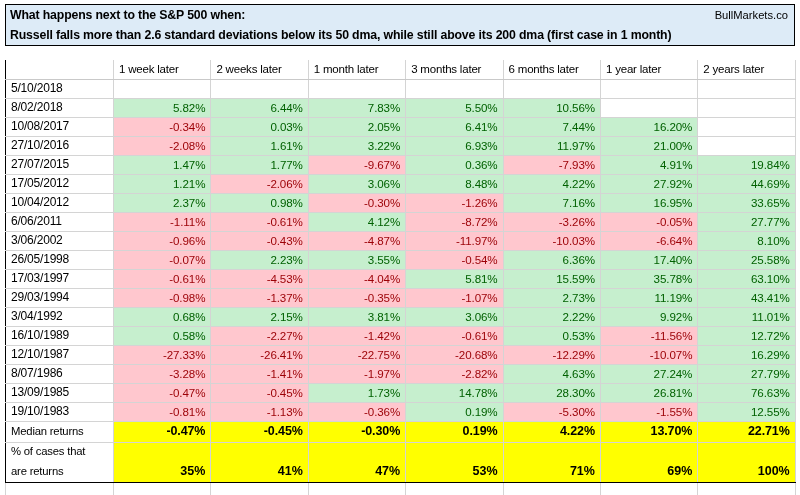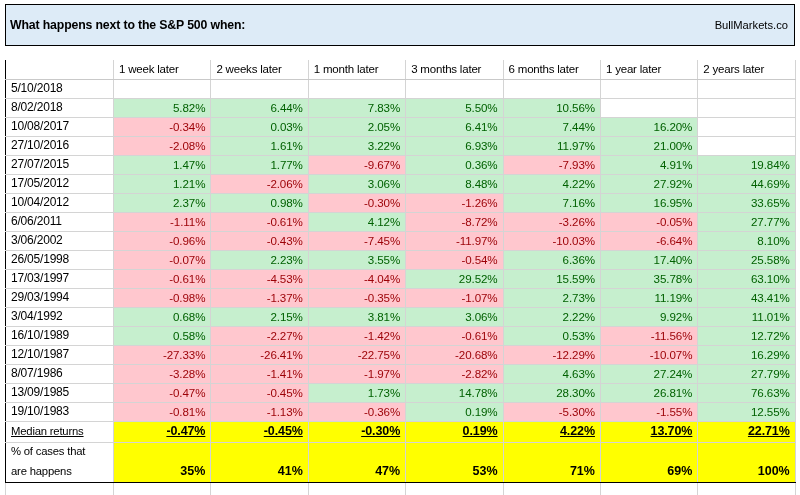--- a/index.html
+++ b/index.html
@@ -98,21 +98,21 @@
     font-weight: bold;
     letter-spacing: -0.1px;
   }
   td.pos { background: #C6EFCE; color: #006100; }
   td.neg { background: #FFC7CE; color: #9C0006; }
   td.blank { background: #ffffff; }
 
   td.last { border-right: 1.6px solid #000000; }
 
   
-  tr.sep td { border-top: 1.8px solid #000000; text-decoration: underline; }
+  tr.sep td { border-top: 1.8px solid #000000; }
   tr.summary td.num,
   tr.summary td.pctcell {
     background: #FFFF00;
     color: #000000;
     font-weight: bold;
     text-align: right;
     font-size: 12.5px;
   }
   tr.summary td.label {
     background: #ffffff;
@@ -140,20 +140,23 @@
 </style>
 </head>
 <body>
 
 <div id="sheet">
 
   <div class="title-block">
     <div class="title-line">
       <span class="t">What happens next to the S&amp;P 500 when:</span>
       <span class="brand">BullMarkets.co</span>
+    </div>
+    <div class="title-line">
+      <span class="t">Russell falls more than 2.6 standard deviations below its 50 dma, while still above its 200 dma (first case in 1 month)</span>
     </div>
   </div>
 
   <table class="grid">
     <colgroup>
       <col class="c-date">
       <col class="c-num">
         <col class="c-num">
         <col class="c-num">
         <col class="c-num">
@@ -249,42 +252,42 @@
           <td class="num pos">4.12%</td>
           <td class="num neg">-8.72%</td>
           <td class="num neg">-3.26%</td>
           <td class="num neg">-0.05%</td>
           <td class="num pos last">27.77%</td>
         </tr>
         <tr>
           <td class="date">3/06/2002</td>
           <td class="num neg">-0.96%</td>
           <td class="num neg">-0.43%</td>
-          <td class="num neg">-7.45%</td>
+          <td class="num neg">-4.87%</td>
           <td class="num neg">-11.97%</td>
           <td class="num neg">-10.03%</td>
           <td class="num neg">-6.64%</td>
           <td class="num pos last">8.10%</td>
         </tr>
         <tr>
           <td class="date">26/05/1998</td>
           <td class="num neg">-0.07%</td>
           <td class="num pos">2.23%</td>
           <td class="num pos">3.55%</td>
           <td class="num neg">-0.54%</td>
           <td class="num pos">6.36%</td>
           <td class="num pos">17.40%</td>
           <td class="num pos last">25.58%</td>
         </tr>
         <tr>
           <td class="date">17/03/1997</td>
           <td class="num neg">-0.61%</td>
           <td class="num neg">-4.53%</td>
           <td class="num neg">-4.04%</td>
-          <td class="num pos">29.52%</td>
+          <td class="num pos">5.81%</td>
           <td class="num pos">15.59%</td>
           <td class="num pos">35.78%</td>
           <td class="num pos last">63.10%</td>
         </tr>
         <tr>
           <td class="date">29/03/1994</td>
           <td class="num neg">-0.98%</td>
           <td class="num neg">-1.37%</td>
           <td class="num neg">-0.35%</td>
           <td class="num neg">-1.07%</td>
@@ -366,21 +369,21 @@
           <td class="label">% of cases that</td>
           <td class="pctcell"></td>
           <td class="pctcell"></td>
           <td class="pctcell"></td>
           <td class="pctcell"></td>
           <td class="pctcell"></td>
           <td class="pctcell"></td>
           <td class="pctcell last"></td>
         </tr>
         <tr class="summary r3">
-          <td class="label">are happens</td>
+          <td class="label">are returns</td>
           <td class="pctcell">35%</td>
           <td class="pctcell">41%</td>
           <td class="pctcell">47%</td>
           <td class="pctcell">53%</td>
           <td class="pctcell">71%</td>
           <td class="pctcell">69%</td>
           <td class="pctcell last">100%</td>
         </tr>
         <tr class="tail">
           <td class="first">&nbsp;</td>

